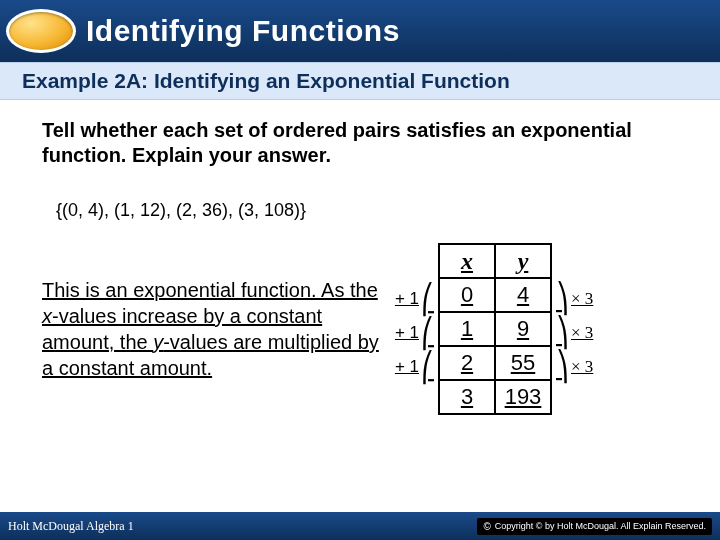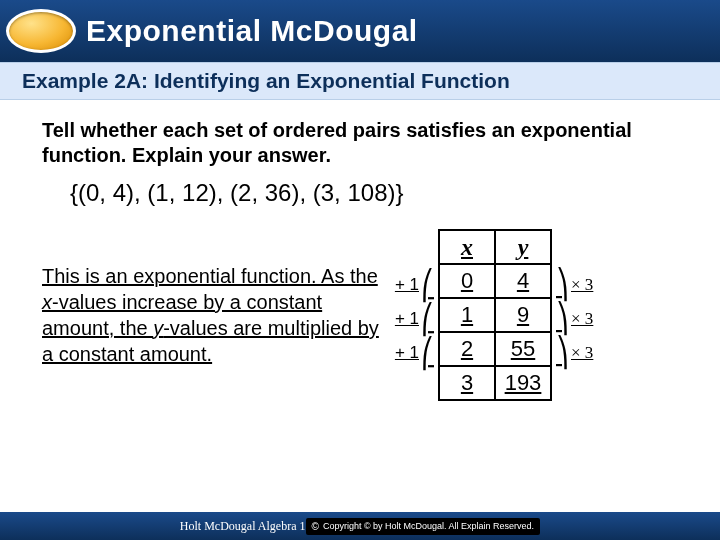--- a/index.html
+++ b/index.html
@@ -48,25 +48,25 @@
     font-family: Verdana, sans-serif;
   }
   .content {
     padding: 18px 28px 0 42px;
     color: #000;
   }
   .prompt {
     font-weight: bold;
     font-size: 20px;
     line-height: 1.25;
-    margin-bottom: 11px;
+    margin-bottom: 32px;
   }
   .set {
-    font-size: 24px;
-    margin-left: 28px;
+    font-size: 18px;
+    margin-left: 14px;
     margin-bottom: 22px;
     font-family: Verdana, sans-serif;
   }
   .row {
     display: flex;
     align-items: center;
     text-decoration: underline;
   }
   .explain {
     font-size: 20px;
@@ -131,21 +131,21 @@
     height: 34px;
     font-family: "Segoe UI Symbol", Verdana;
   }
   .footer {
     position: absolute;
     bottom: 0; left: 0; right: 0;
     height: 28px;
     background: linear-gradient(#1a4a8a, #0d2f5a);
     display: flex;
     align-items: center;
-    justify-content: center;
+    justify-content: space-between;
     padding: 0 8px;
     color: #fff;
     font-size: 12px;
   }
   .footer-left { font-family: Verdana; }
   .footer-right {
     background: #000;
     color: #fff;
     font-size: 9px;
     padding: 3px 6px;
@@ -158,21 +158,21 @@
   .copy-sym {
     display:inline-block;
     font-size:10px;
   }
 </style>
 </head>
 <body>
 
 <div class="header">
   <div class="oval"></div>
-  <div class="header-title">Exponential McDougal</div>
+  <div class="header-title">Identifying Functions</div>
 </div>
 
 <div class="subheader">
   <div class="subheader-text">Example 2A: Identifying an Exponential Function</div>
 </div>
 
 <div class="content">
   <div class="prompt">Tell whether each set of ordered pairs satisfies an exponential function. Explain your answer.</div>
   <div class="set">{(0, 4), (1, 12), (2, 36), (3, 108)}</div>
 

